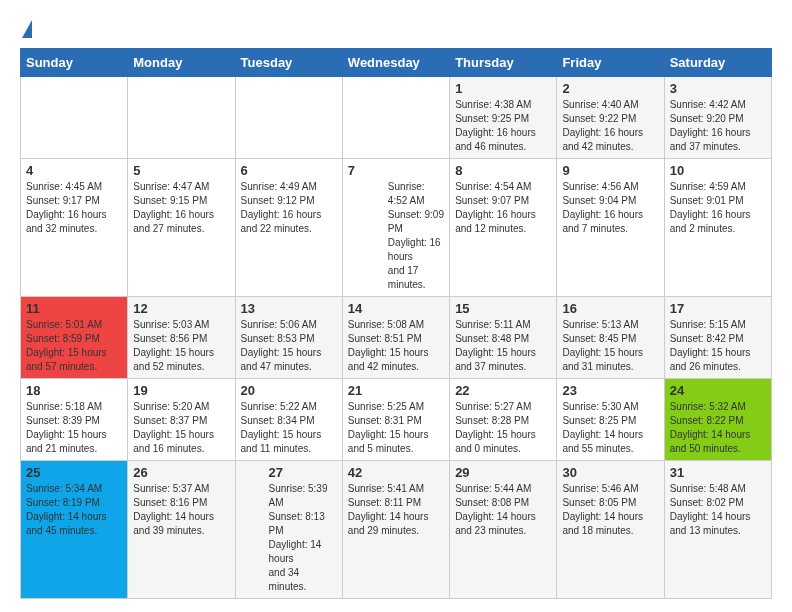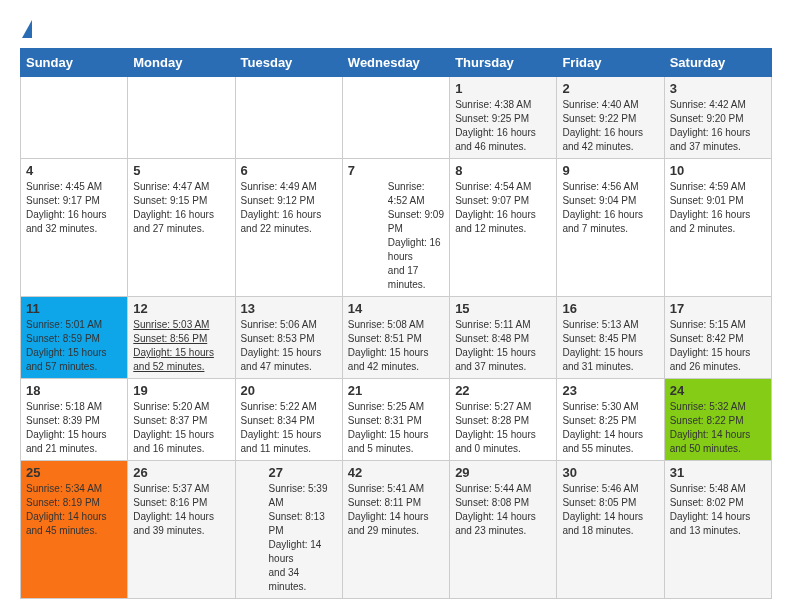--- a/index.html
+++ b/index.html
@@ -200,30 +200,30 @@
         </td>
         <td style="background: rgb(255, 255, 255);">
           <span class="day-num">10</span>
           <div class="day-info" style="white-space: pre-line;">Sunrise: 4:59 AM
 Sunset: 9:01 PM
 Daylight: 16 hours
 and 2 minutes.</div>
         </td>
       </tr>
       <tr>
-        <td style="background: #0ea5e9;">
+        <td style="background: #ef4444;">
           <span class="day-num">11</span>
           <div class="day-info" style="white-space: pre-line;">Sunrise: 5:01 AM
 Sunset: 8:59 PM
 Daylight: 15 hours
 and 57 minutes.</div>
         </td>
         <td style="background: rgb(245, 245, 245);">
           <span class="day-num">12</span>
-          <div class="day-info" style="white-space: pre-line; text-decoration: underline;">Sunrise: 5:03 AM
+          <div class="day-info" style="white-space: pre-line;">Sunrise: 5:03 AM
 Sunset: 8:56 PM
 Daylight: 15 hours
 and 52 minutes.</div>
         </td>
         <td style="background: rgb(245, 245, 245);">
           <span class="day-num">13</span>
           <div class="day-info" style="white-space: pre-line;">Sunrise: 5:06 AM
 Sunset: 8:53 PM
 Daylight: 15 hours
 and 47 minutes.</div>
@@ -302,21 +302,21 @@
         </td>
         <td style="background: #84cc16;">
           <span class="day-num">24</span>
           <div class="day-info" style="white-space: pre-line;">Sunrise: 5:32 AM
 Sunset: 8:22 PM
 Daylight: 14 hours
 and 50 minutes.</div>
         </td>
       </tr>
       <tr>
-        <td style="background: #f97316;">
+        <td style="background: #0ea5e9;">
           <span class="day-num">25</span>
           <div class="day-info" style="white-space: pre-line;">Sunrise: 5:34 AM
 Sunset: 8:19 PM
 Daylight: 14 hours
 and 45 minutes.</div>
         </td>
         <td style="background: rgb(245, 245, 245);">
           <span class="day-num">26</span>
           <div class="day-info" style="white-space: pre-line;">Sunrise: 5:37 AM
 Sunset: 8:16 PM

